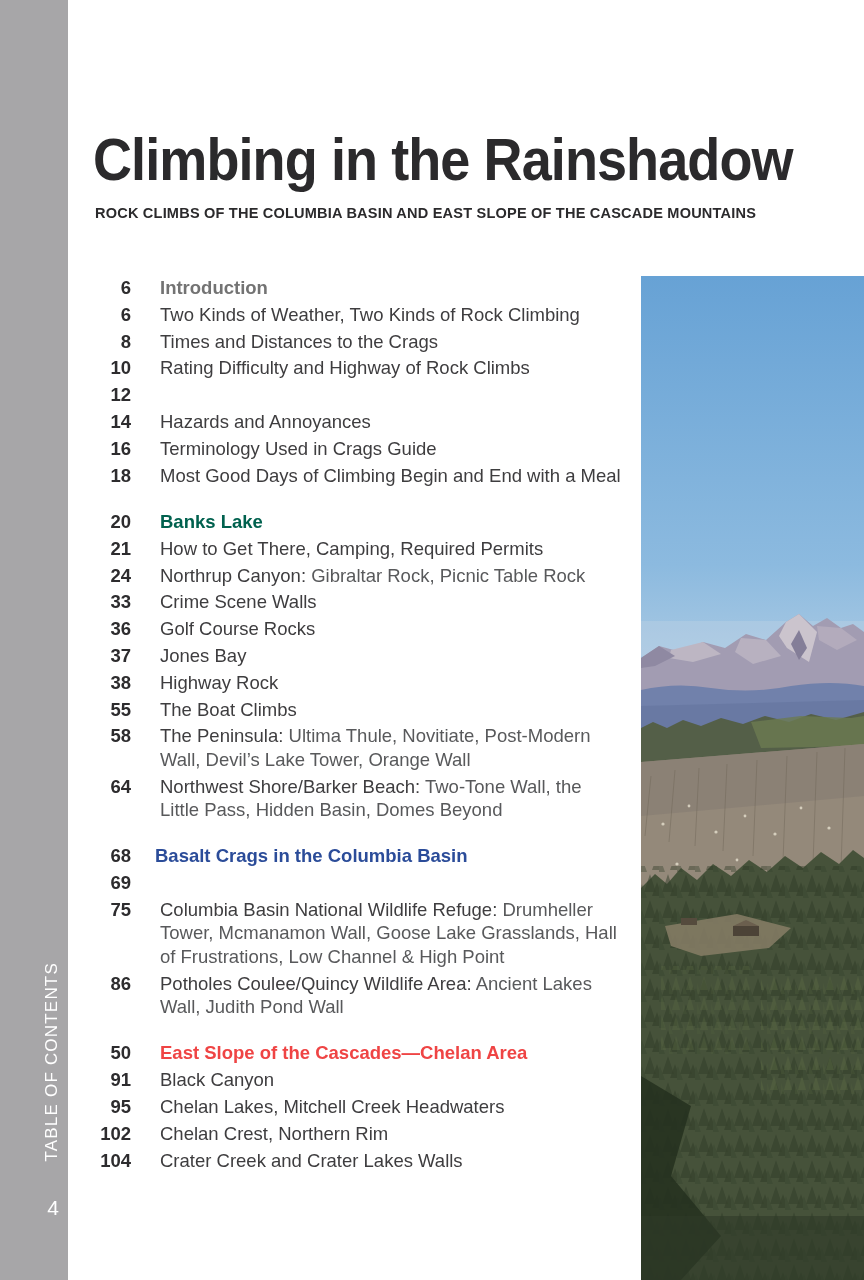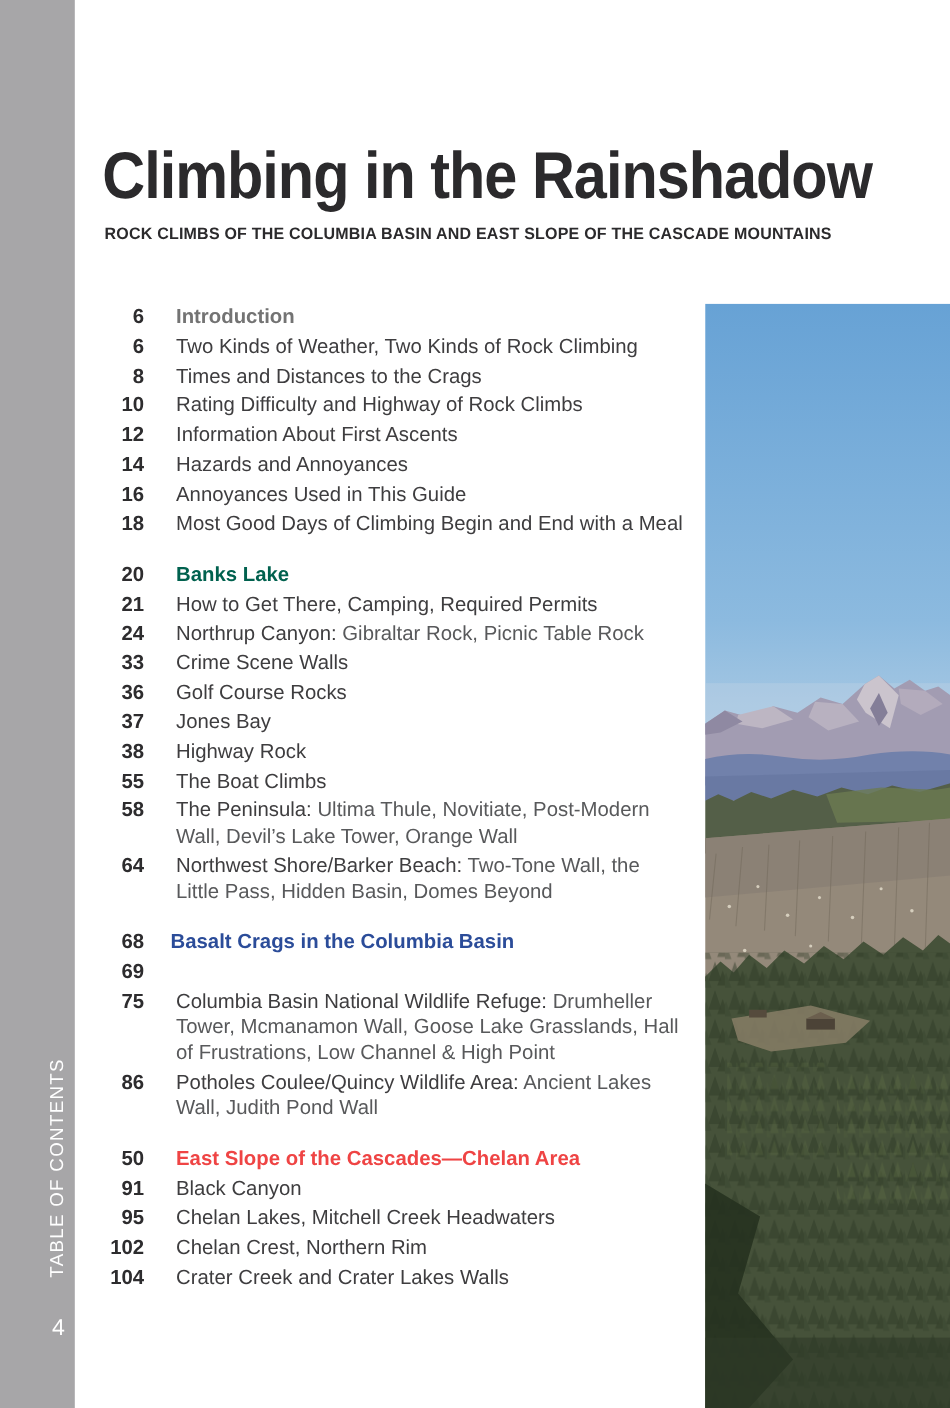--- a/index.html
+++ b/index.html
@@ -86,29 +86,28 @@
       <div class="toc-row">
         <span class="toc-num">8</span>
         <span class="toc-text"><span>Times and Distances to the Crags</span></span>
       </div>
       <div class="toc-row">
         <span class="toc-num">10</span>
         <span class="toc-text"><span>Rating Difficulty and Highway of Rock Climbs</span></span>
       </div>
       <div class="toc-row">
         <span class="toc-num">12</span>
-        <span class="toc-text"><span>Information About First Ascents</span></span>
       </div>
       <div class="toc-row">
         <span class="toc-num">14</span>
         <span class="toc-text"><span>Hazards and Annoyances</span></span>
       </div>
       <div class="toc-row">
         <span class="toc-num">16</span>
-        <span class="toc-text"><span>Annoyances Used in This Guide</span></span>
+        <span class="toc-text"><span>Terminology Used in Crags Guide</span></span>
       </div>
       <div class="toc-row">
         <span class="toc-num">18</span>
         <span class="toc-text"><span>Most Good Days of Climbing Begin and End with a Meal</span></span>
       </div>
     </div>
     <div class="toc-section">
       <div class="toc-row heading">
         <span class="toc-num">20</span>
         <span class="toc-text" style="color: rgb(0, 97, 78);"><span>Banks Lake</span></span>

